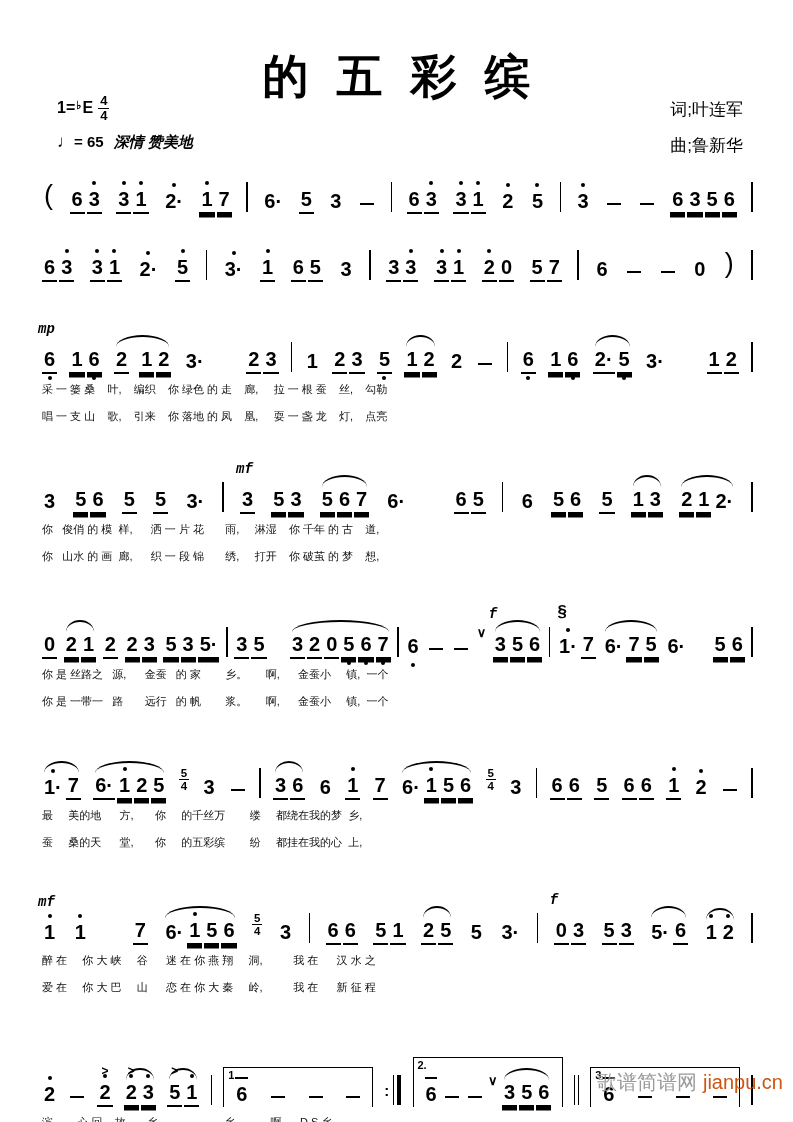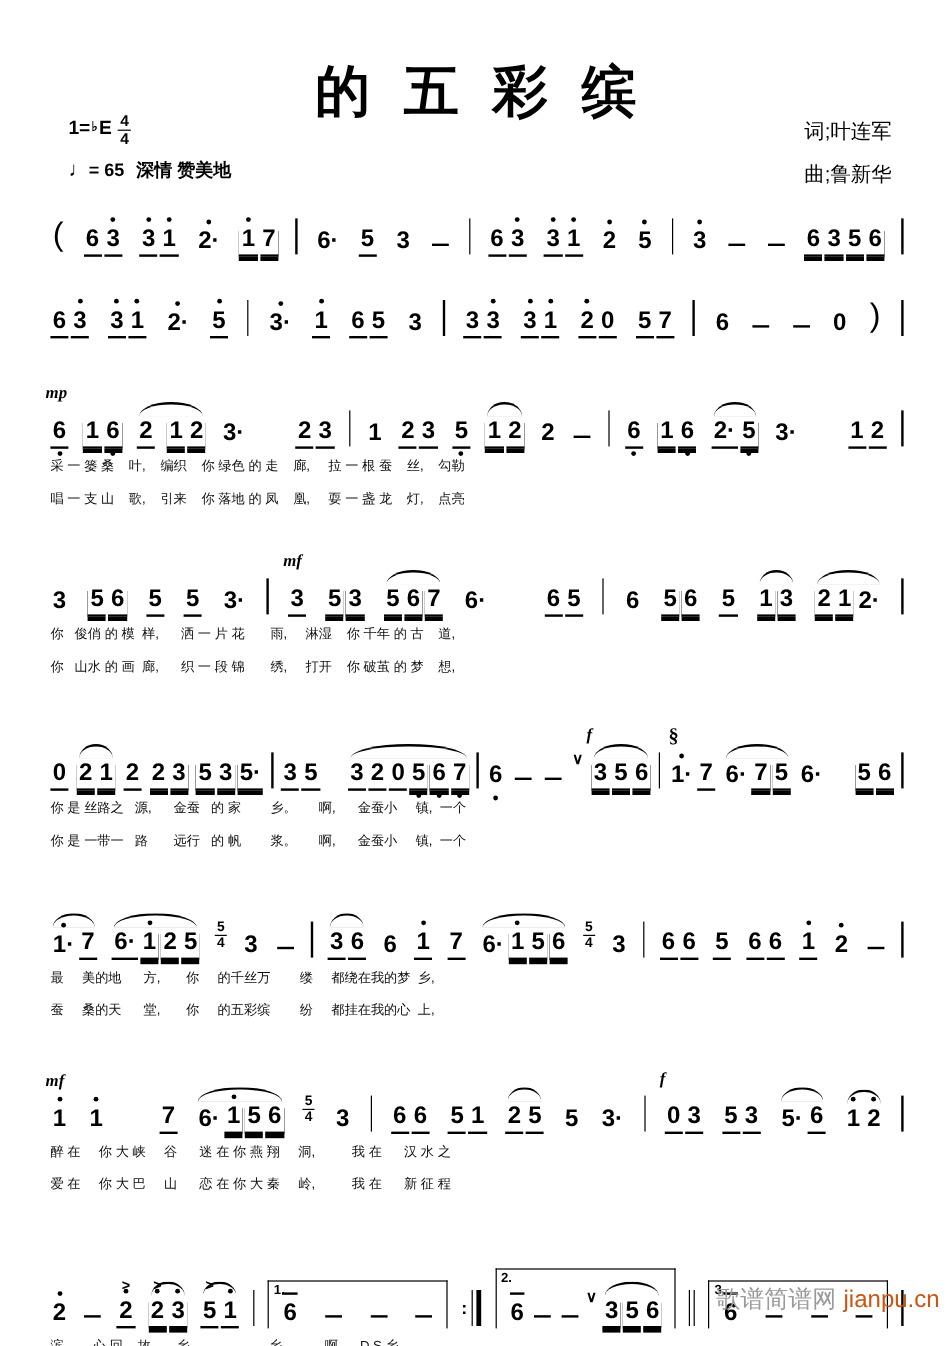--- a/index.html
+++ b/index.html
@@ -12,38 +12,38 @@
   .credit.c1 { top:98px; }
   .credit.c2 { top:134px; }
   .keysig { position:absolute; left:57px; top:94px; font-size:16px; font-weight:700;
             display:inline-flex; align-items:center; }
   .keysig sup { font-size:11px; margin:-6px 1px 0 1px; }
   .frac { display:inline-flex; flex-direction:column; align-items:center; line-height:1.05;
           font-size:13px; font-weight:700; margin-left:5px; }
   .frac b:first-child { border-bottom:1.5px solid #000; padding:0 2px; }
   .tempo { position:absolute; left:57px; top:132px; font-size:15px; font-weight:700; }
   .tempo .nq { font-size:17px; }
-  .tempo .expr { margin-left:10px; }
+  .tempo .expr { margin-left:10px;font-style:italic; }
 
   .score { position:absolute; left:42px; right:40px; top:156px; }
   .sys { width:100%; }
   .row { display:flex; justify-content:space-between; align-items:flex-end;
          padding-top:26px; }
   .note { position:relative; display:inline-block; font-weight:700; font-size:20px;
           line-height:1; padding:0 2px 3px; }
   .u1 { border-bottom:2px solid #000; }
   .u2 { border-bottom:2px solid #000; box-shadow:0 3.5px 0 0 #000; }
   .note i { position:absolute; font-style:normal; }
   i.hd { top:-8px; left:50%; transform:translateX(-50%); width:4px; height:4px;
          background:#000; border-radius:50%; }
   i.ld { bottom:-8px; left:50%; transform:translateX(-50%); width:4px; height:4px;
          background:#000; border-radius:50%; }
   i.ov { top:-7px; left:8%; right:8%; height:2px; background:#000; }
   i.sup { top:-27px; left:-4px; font-size:14px; font-weight:700; font-style:italic;
-          font-family:Liberation Serif, serif; white-space:nowrap; }
+          font-family:Liberation Mono, monospace; white-space:nowrap; }
   i.sup.accent { top:-17px; left:50%; transform:translateX(-50%); font-style:normal;
                  font-size:12px; font-family:"Liberation Sans",sans-serif; }
   i.sup.segno { top:-32px; left:0; font-style:normal; font-size:17px; }
   .par { font-size:27px; font-weight:400; padding-bottom:5px; }
   .breath { font-size:13px; font-weight:700; margin-bottom:20px; padding:0; }
   .dashbar { width:14px; height:2.5px; background:#000; margin:0 2px 9px; }
   .g { display:inline-flex; align-items:flex-end; position:relative; gap:2px; }
   .g.arc::before { content:""; position:absolute; top:-14px; left:2px; right:2px; height:10px;
                    border-top:2px solid #000; border-radius:50% 50% 0 0 / 100% 100% 0 0; }
   .g.volta { border:1.5px solid #000; border-bottom:none; padding:16px 10px 0 10px;

